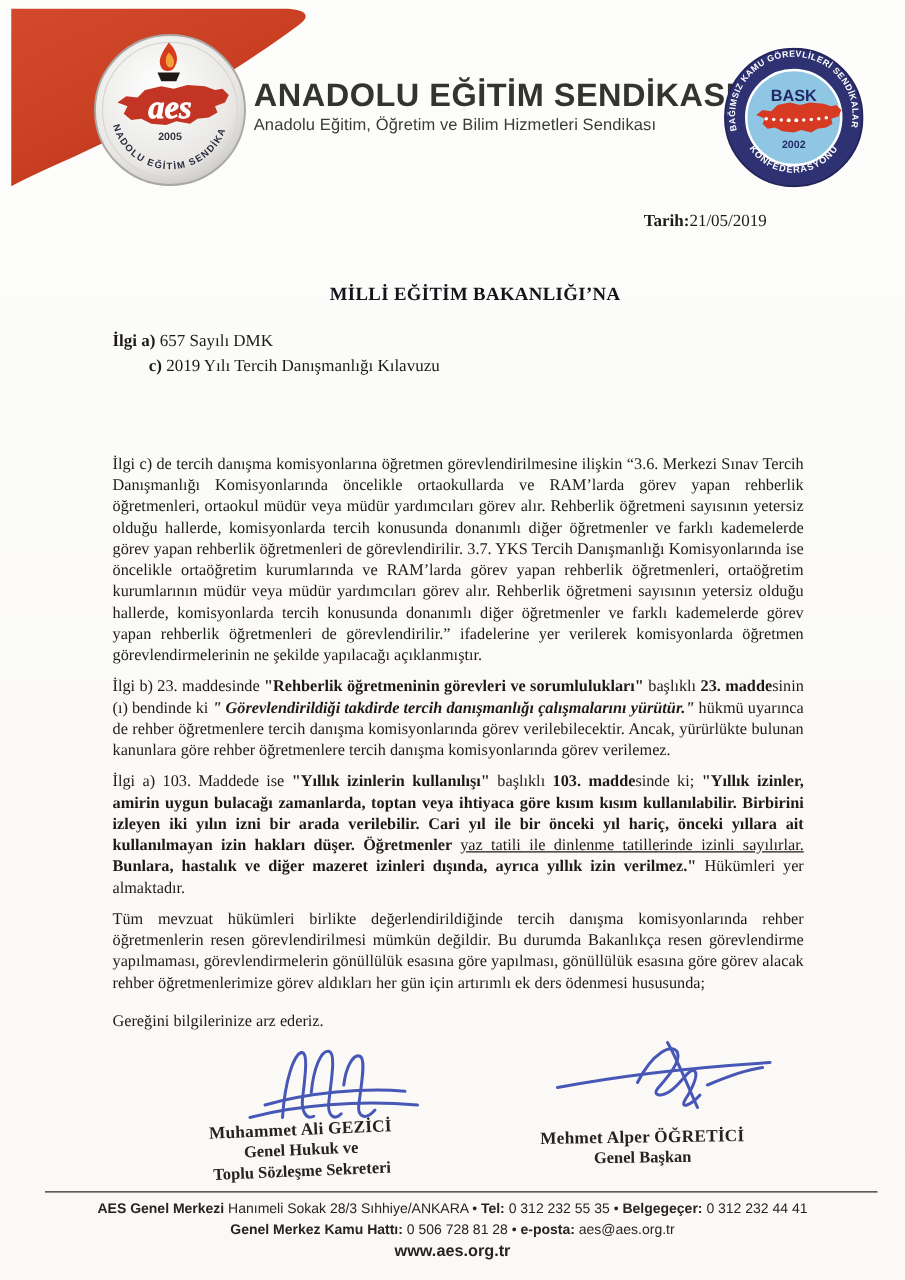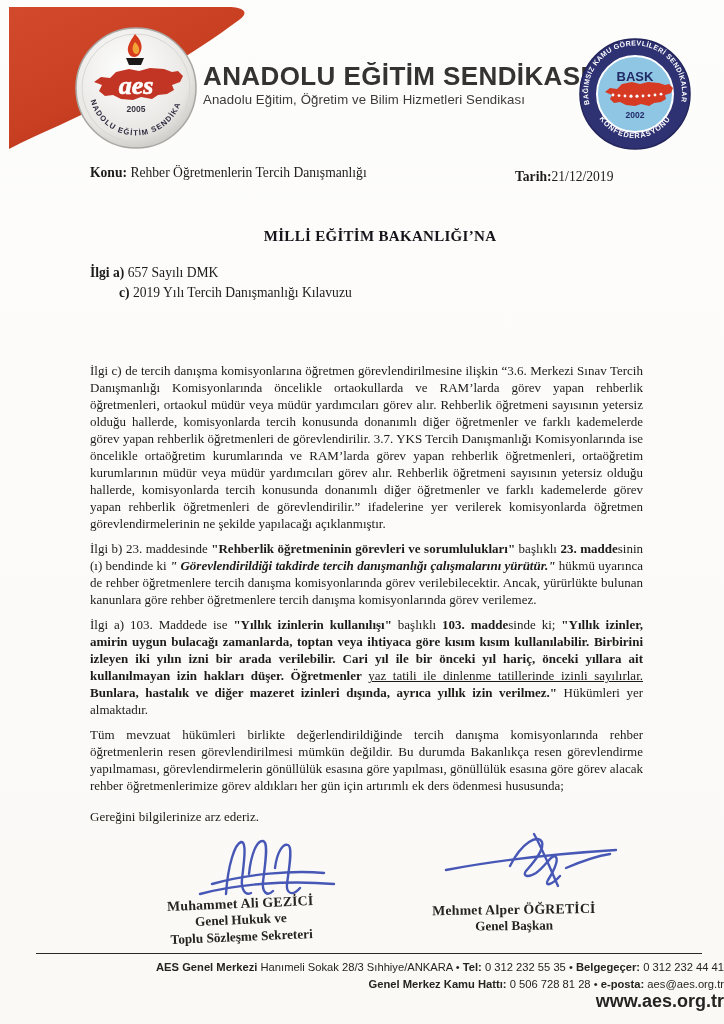--- a/index.html
+++ b/index.html
@@ -53,23 +53,23 @@
   .sig-right { left:398px; top:902px; width:232px; transform:rotate(-0.8deg); }
   .sig-name { font-size:13.8px; letter-spacing:0.2px; }
   .sig-title { font-size:13.2px; line-height:16.5px; }
   .sig-scribble { position:absolute; pointer-events:none; }
   .scribble-left { left:192px; top:832px; }
   .scribble-right { left:438px; top:828px; }
   
   .footer-rule { position:absolute; left:36px; top:953px; width:666px; border-top:1.6px solid #2c2a28; }
   .footer { position:absolute; left:0; top:959px; width:724px; text-align:center;
     font-family:"Liberation Sans", sans-serif; font-size:11.2px; color:#262422; }
-  .footer-line { line-height:16.5px;text-align:right; }
+  .footer-line { line-height:16.5px; }
   .footer .seg-b { font-weight:bold; }
-  .footer-web { font-weight:bold; font-size:18px; margin-top:1px; }
+  .footer-web { font-weight:bold; font-size:13px; margin-top:1px; }
 </style>
 </head>
 <body>
 
 <div class="page">
 
   <svg class="swoosh" width="262" height="162" viewBox="0 0 262 162">
     <defs>
       <linearGradient id="swg" x1="0" y1="0" x2="0.8" y2="1">
         <stop offset="0" stop-color="#d24a2b"></stop>
@@ -134,24 +134,23 @@
         <circle cx="58" cy="58.2" r="1.6"></circle>
         <circle cx="64" cy="58" r="1.4"></circle>
       <circle cx="70" cy="57.6" r="1.4"></circle>
         <circle cx="76" cy="57" r="1.4"></circle>
         <circle cx="82" cy="56.2" r="1.4"></circle>
     </g>
     <text x="56" y="80" text-anchor="middle" font-family="Liberation Sans, sans-serif" font-weight="bold" font-size="8.5" fill="#222a66">2002</text>
   </svg>
 
   <div class="meta-block">
-    <div><span class="meta-label">Konu:</span><span> Rehber Öğretmenlerin Tercih Danışmanlığı</span></div>
   </div>
   <div class="date-block">
-    <span class="meta-label">Tarih:</span><span>21/12/2019</span>
+    <span class="meta-label">Tarih:</span><span>21/05/2019</span>
   </div>
 
   <div class="recipient">MİLLİ EĞİTİM BAKANLIĞI’NA</div>
 
   <div class="references">
     <div class="ref-line"><span class="ref-label">İlgi a)</span><span> 657 Sayılı DMK</span></div>
     <div class="ref-line ref-indent"><span class="ref-label">c)</span><span> 2019 Yılı Tercih Danışmanlığı Kılavuzu</span></div>
   </div>
 
   <div class="letter-body">

